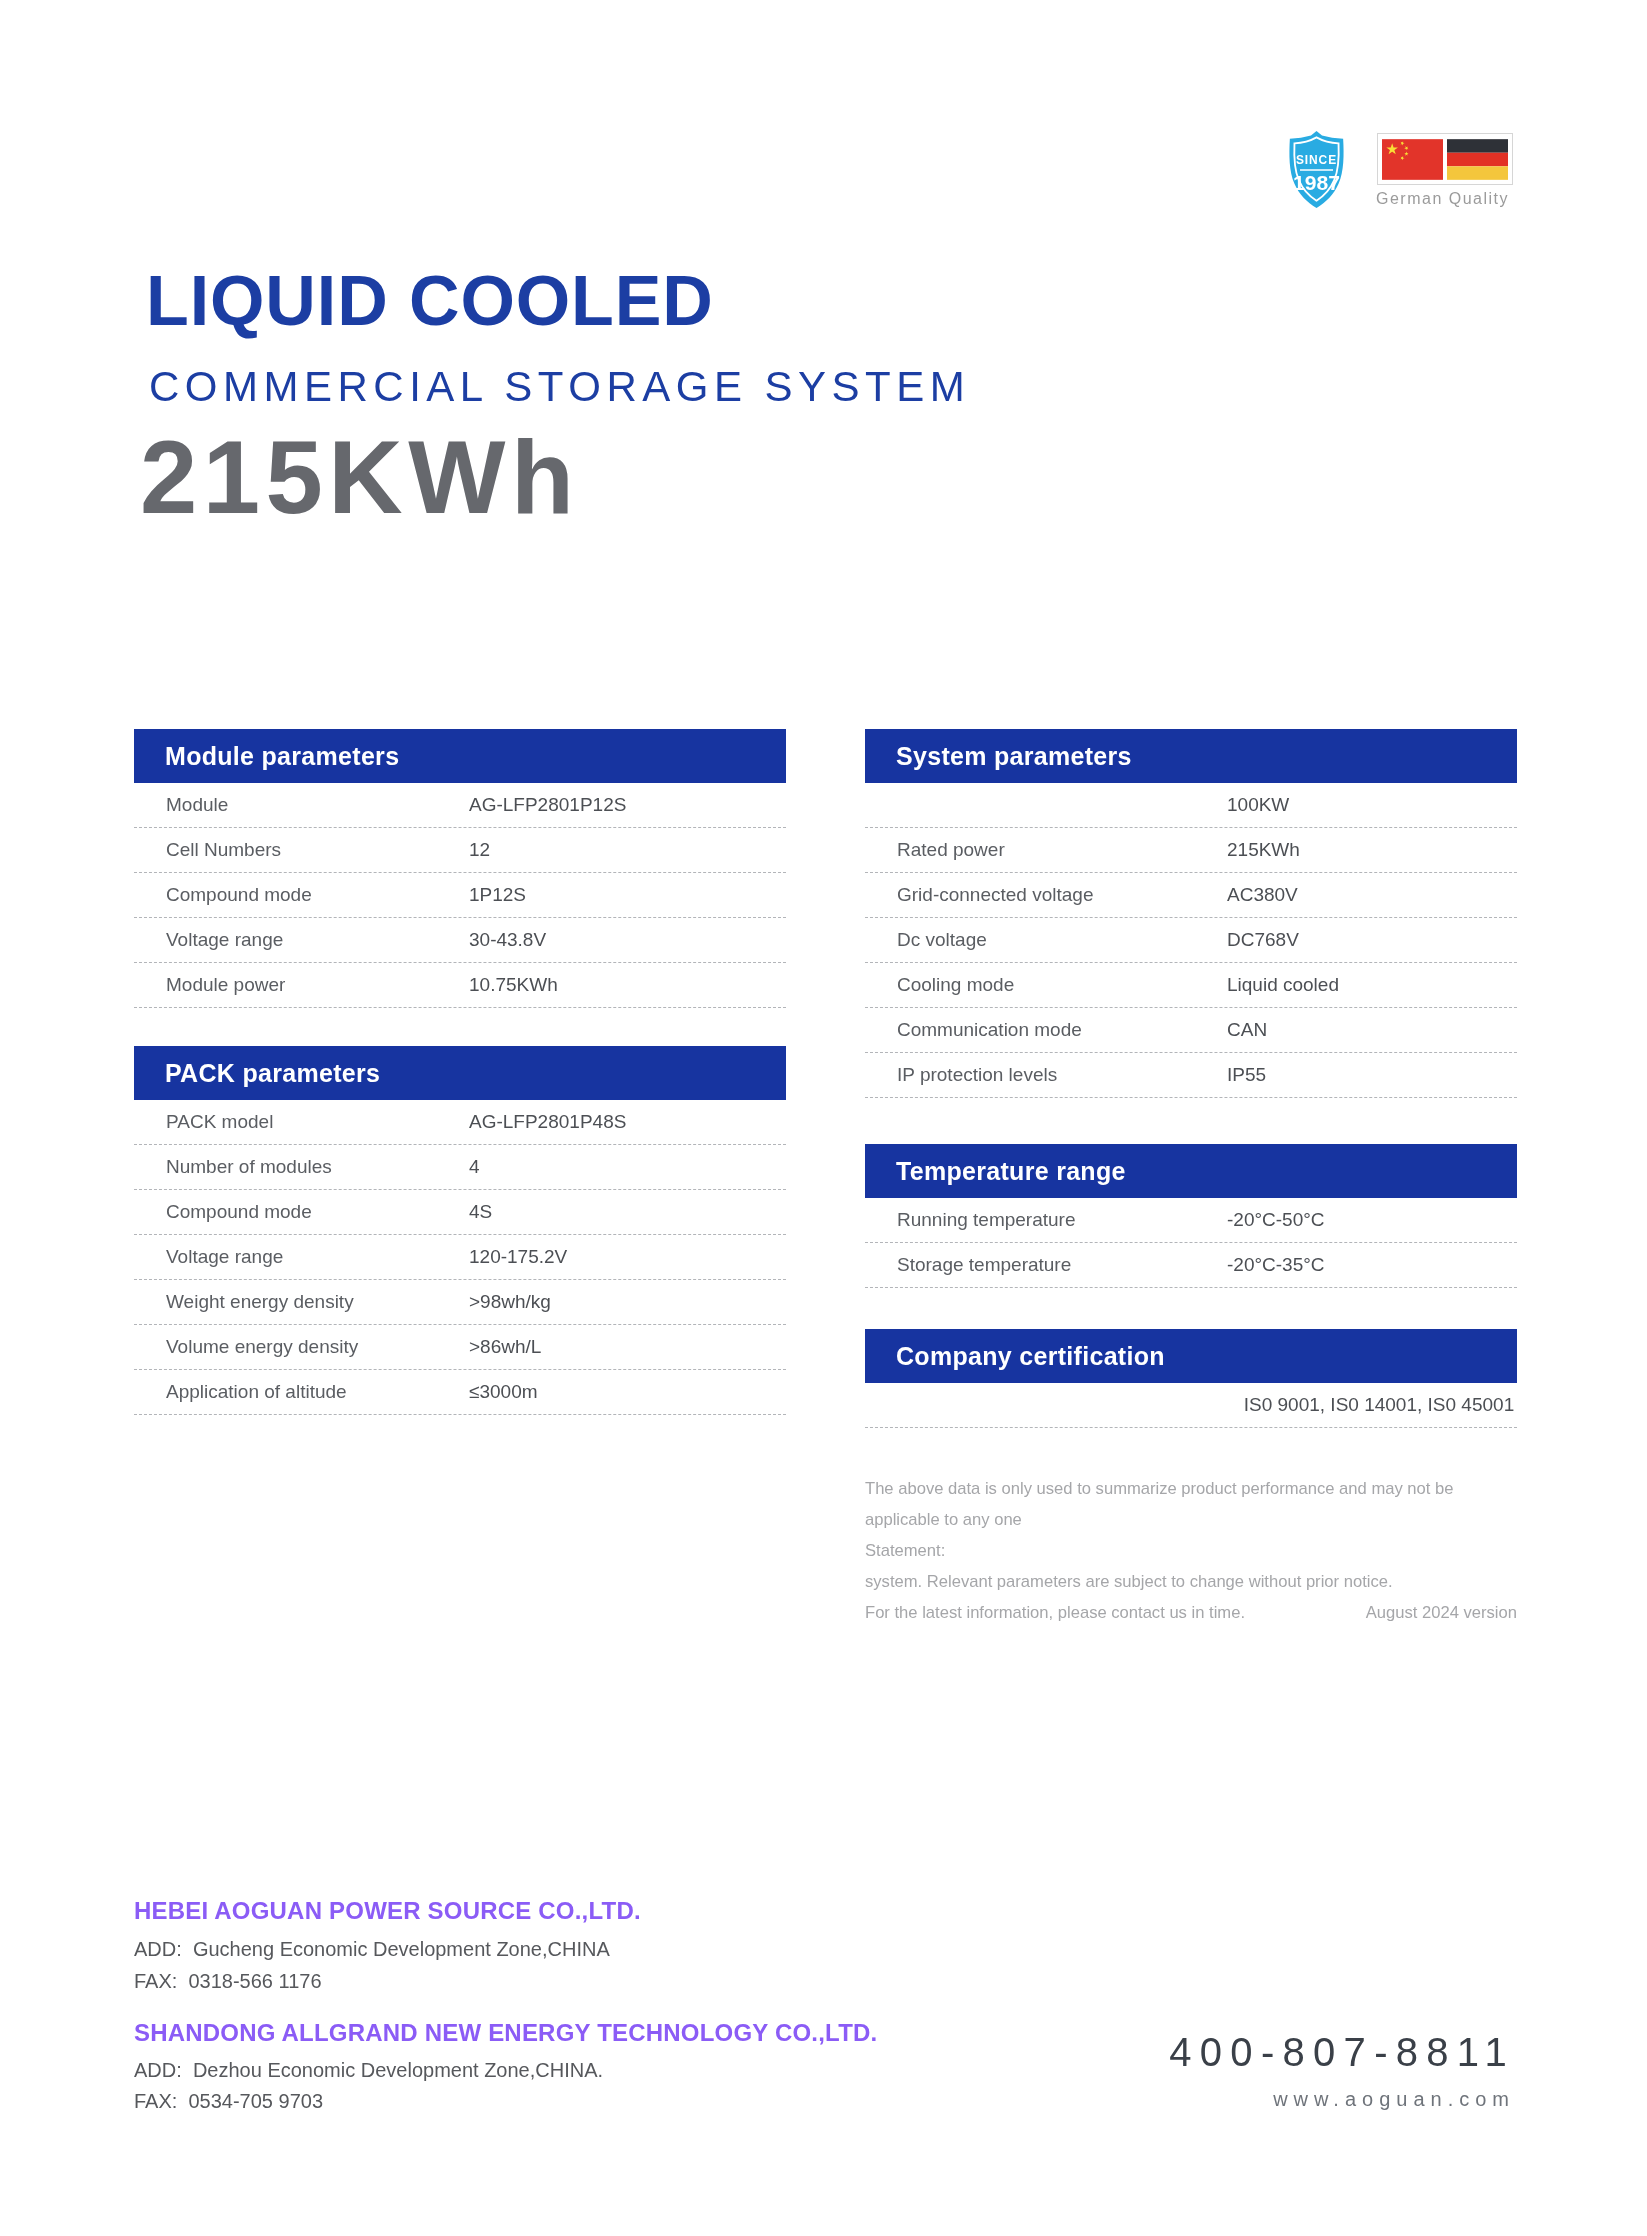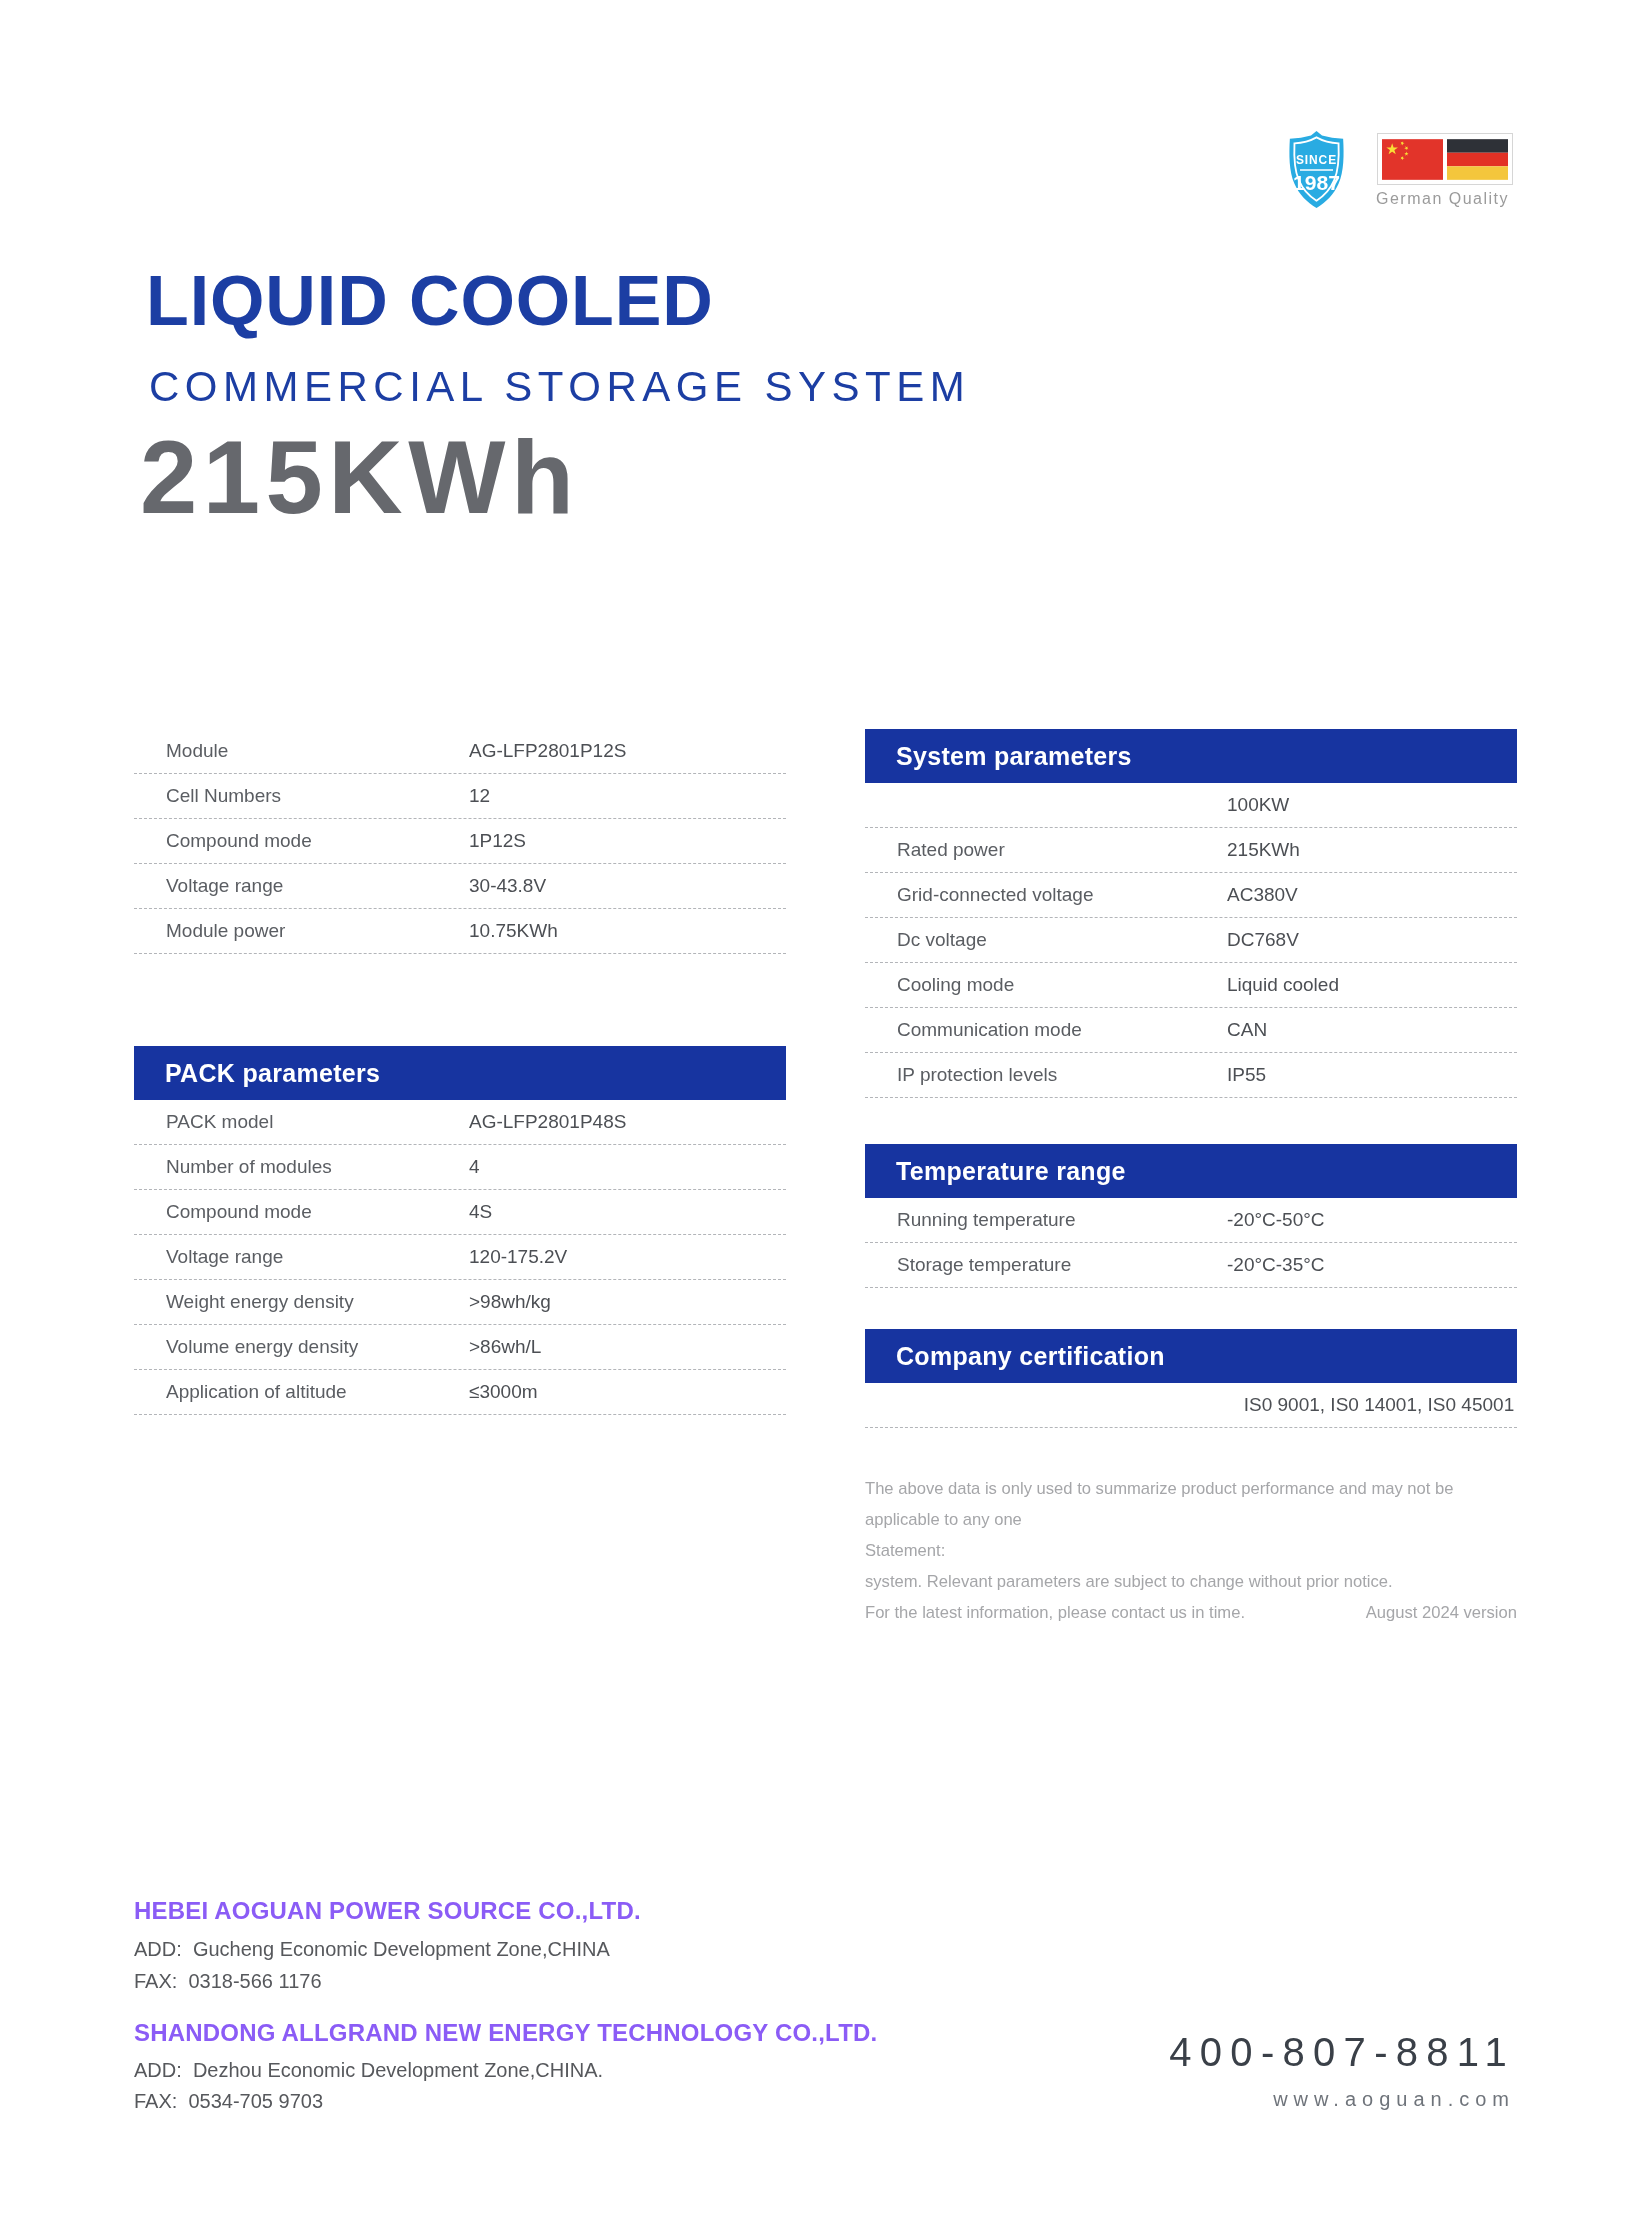--- a/index.html
+++ b/index.html
@@ -114,20 +114,23 @@
       <rect x="0" y="13.34" width="30" height="6.66" fill="#f4c63c"></rect>
     </svg>
   </div>
   <div class="gq">German Quality</div>
 
   <div class="h1">LIQUID COOLED</div>
   <div class="h2">COMMERCIAL STORAGE SYSTEM</div>
   <div class="cap">215KWh</div>
 
   <section class="spec-table" style="left:134px;top:729px;">
+    <div class="bar">
+      <span>Module parameters</span>
+    </div>
     <div class="row">
       <span class="lbl">Module</span>
       <span class="val">AG-LFP2801P12S</span>
     </div>
     <div class="row">
       <span class="lbl">Cell Numbers</span>
       <span class="val">12</span>
     </div>
     <div class="row">
       <span class="lbl">Compound mode</span>

